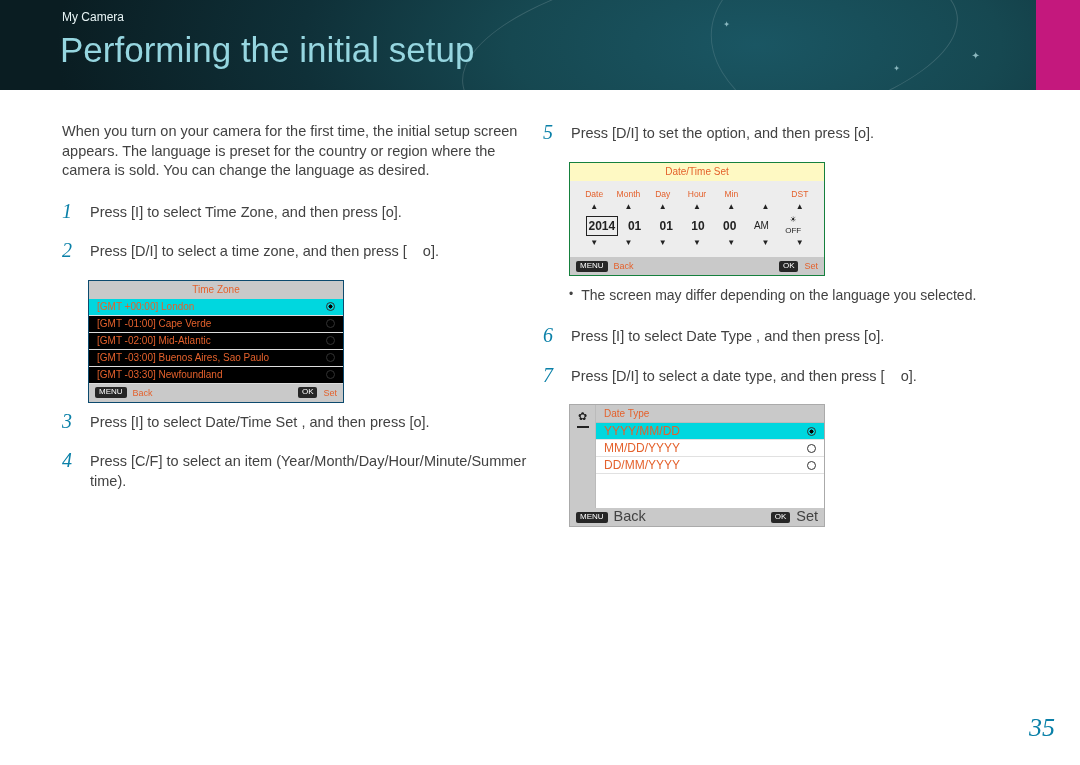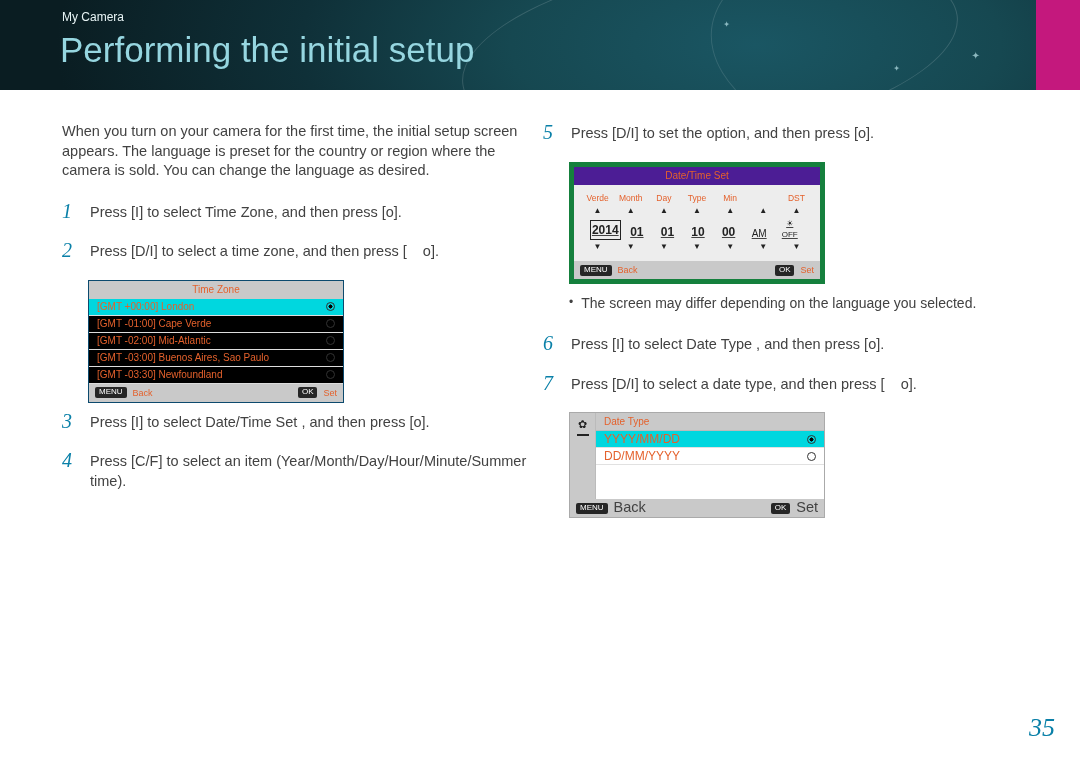--- a/index.html
+++ b/index.html
@@ -124,36 +124,36 @@
     padding: 1px 4px;
     border-radius: 2px;
     line-height: 1.1;
   }
   .lcd-footer .ftxt { font-size: 9px; color: #e4612c; }
 
   
   .dt-lcd {
     width: 256px;
     margin: 4px 0 10px 26px;
-    border: 5px solid #15803d;
-    background: #4c1d95;
+    border: 1px solid #15803d;
+    background: #fef9c3;
   }
   .dt-titlebar {
     height: 18px; line-height: 18px; text-align: center;
     color: #e4612c; font-size: 10px;
   }
   .dt-body {
     background: #ededed;
     padding: 8px 4px;
   }
   .dt-labels { display:flex; gap:2px; padding:0 4px;}
   .dt-labels span { color:#e4612c; font-size:8.5px; flex:1; text-align:center;}
   .dt-spinrow { display:flex; gap:2px; padding:0 4px; margin-top:2px;}
   .dt-spinrow .sp { flex:1; text-align:center; color:#222; font-size:8px;}
-  .dt-values { display:flex; gap:2px; padding:0 4px; align-items:flex-end; margin:2px 8px;text-decoration:underline;}
+  .dt-values { display:flex; gap:2px; padding:0 4px; align-items:center; margin:2px 8px;}
   .dt-values .v {
     flex:1; text-align:center;
     font-size:12px; font-weight:700; color:#222;
   }
   .dt-values .v.year { border:1.5px solid #222; padding:1px 0;}
   .dt-values .v.am { font-size:10px; font-weight:400;}
 
   .bullet-note {
     display: flex;
     gap: 8px;
@@ -283,24 +283,24 @@
   <div class="col">
     <div class="step">
       <div class="step-num">5</div>
       <div class="step-body">Press [D/I] to set the option, and then press [o].</div>
     </div>
 
     <div class="dt-lcd">
       <div class="dt-titlebar">Date/Time Set</div>
       <div class="dt-body">
         <div class="dt-labels">
-          <span>Verde</span>
+          <span>Date</span>
           <span>Month</span>
           <span>Day</span>
-          <span>Type</span>
+          <span>Hour</span>
           <span>Min</span>
           <span></span>
           <span>DST</span>
         </div>
         <div class="dt-spinrow">
           <span class="sp">▲</span>
           <span class="sp">▲</span>
           <span class="sp">▲</span>
           <span class="sp">▲</span>
           <span class="sp">▲</span>
@@ -356,20 +356,24 @@
           <span class="gear">✿</span>
           <span class="dash"></span>
         </div>
         <div class="dtype-right">
           <div class="dtype-head">Date Type</div>
           <div class="dtype-row selected">
             <span>YYYY/MM/DD</span>
             <span class="radio"></span>
           </div>
           <div class="dtype-row">
+            <span>MM/DD/YYYY</span>
+            <span class="radio"></span>
+          </div>
+          <div class="dtype-row">
             <span>DD/MM/YYYY</span>
             <span class="radio"></span>
           </div>
           <div class="dtype-empty"></div>
         </div>
       </div>
       <div class="dtype-footer">
         <span class="btn-chip">MENU</span>
         <span class="ftxt">Back</span>
         <span style="flex:1"></span>

